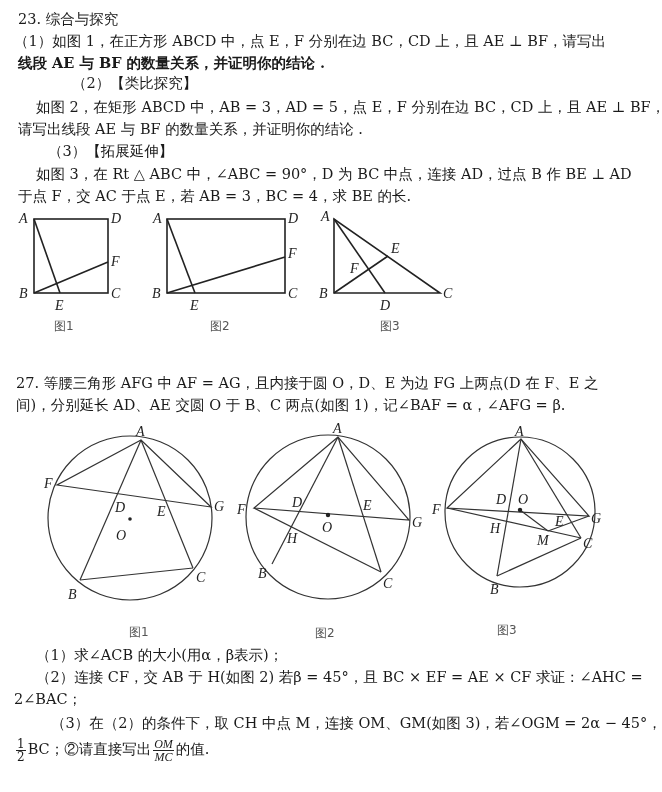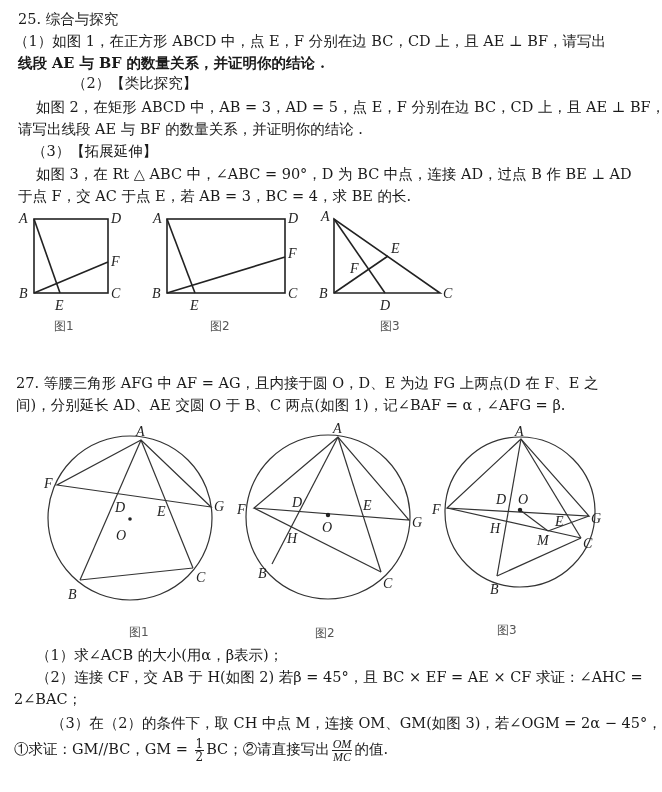--- a/index.html
+++ b/index.html
@@ -9,27 +9,27 @@
   svg{position:absolute;left:0;top:0;}
   .lbl{font-family:"Liberation Serif",serif;font-style:italic;font-size:14px;fill:#222;}
   .cap{font-family:"DejaVu Sans",sans-serif;font-size:12px;fill:#555;}
   .frac{display:inline-block;vertical-align:middle;text-align:center;font-size:12px;line-height:12px;margin:0 2px;}
   .frac span{display:block;}
   .frac .num{border-bottom:1px solid #222;padding:0 1px;}
 </style>
 </head>
 <body>
 
-<div class="line" style="top:10px;left:18px;">25. 综合与探究</div>
+<div class="line" style="top:10px;left:18px;">23. 综合与探究</div>
 <div class="line" style="top:32px;left:14px;">（1）如图 1，在正方形 ABCD 中，点 E，F 分别在边 BC，CD 上，且 AE ⊥ BF，请写出</div>
 <div class="line" style="top:53px;left:18px;font-weight:bold;">线段 AE 与 BF 的数量关系，并证明你的结论 .</div>
 <div class="line" style="top:74px;left:32px;margin-left:40px;">（2）【类比探究】</div>
 <div class="line" style="top:98px;left:36px;">如图 2，在矩形 ABCD 中，AB = 3，AD = 5，点 E，F 分别在边 BC，CD 上，且 AE ⊥ BF，</div>
 <div class="line" style="top:120px;left:18px;">请写出线段 AE 与 BF 的数量关系，并证明你的结论 .</div>
-<div class="line" style="top:142px;left:32px;">（3）【拓展延伸】</div>
+<div class="line" style="top:142px;left:48px;">（3）【拓展延伸】</div>
 <div class="line" style="top:165px;left:36px;">如图 3，在 Rt △ ABC 中，∠ABC = 90°，D 为 BC 中点，连接 AD，过点 B 作 BE ⊥ AD</div>
 <div class="line" style="top:187px;left:18px;">于点 F，交 AC 于点 E，若 AB = 3，BC = 4，求 BE 的长.</div>
 
 <svg width="662" height="792">
   <g stroke="#222" stroke-width="1.6" fill="none">
     <rect x="34" y="219" width="74" height="74"></rect>
     <line x1="34" y1="219" x2="60" y2="293"></line>
     <line x1="34" y1="293" x2="108" y2="262"></line>
   </g>
   <g stroke="#222" stroke-width="1.6" fill="none">
@@ -132,14 +132,14 @@
   <text class="lbl" x="583" y="548">C</text>
   <text class="lbl" x="490" y="594">B</text>
   <text class="cap" x="497" y="634">图3</text>
 </svg>
 
 <div class="line" style="top:646px;left:36px;">（1）求∠ACB 的大小(用α，β表示)；</div>
 <div class="line" style="top:668px;left:36px;text-align:center;">（2）连接 CF，交 AB 于 H(如图 2) 若β = 45°，且 BC × EF = AE × CF 求证：∠AHC =</div>
 <div class="line" style="top:690px;left:14px;">2∠BAC；</div>
 <div class="line" style="top:714px;left:36px;margin-left:15px;">（3）在（2）的条件下，取 CH 中点 M，连接 OM、GM(如图 3)，若∠OGM = 2α − 45°，</div>
 <div class="line" style="top:734px;left:14px;line-height:30px;">
-  <span>①求证：GM//BC，GM = </span><span class="frac"><span class="num">1</span><span>2</span></span><span>BC；②请直接写出</span><span class="frac it"><span class="num">OM</span><span>MC</span></span><span>的值.</span>
+  <span class="frac"><span class="num">1</span><span>2</span></span><span>BC；②请直接写出</span><span class="frac it"><span class="num">OM</span><span>MC</span></span><span>的值.</span>
 </div>
 
 </body></html>

